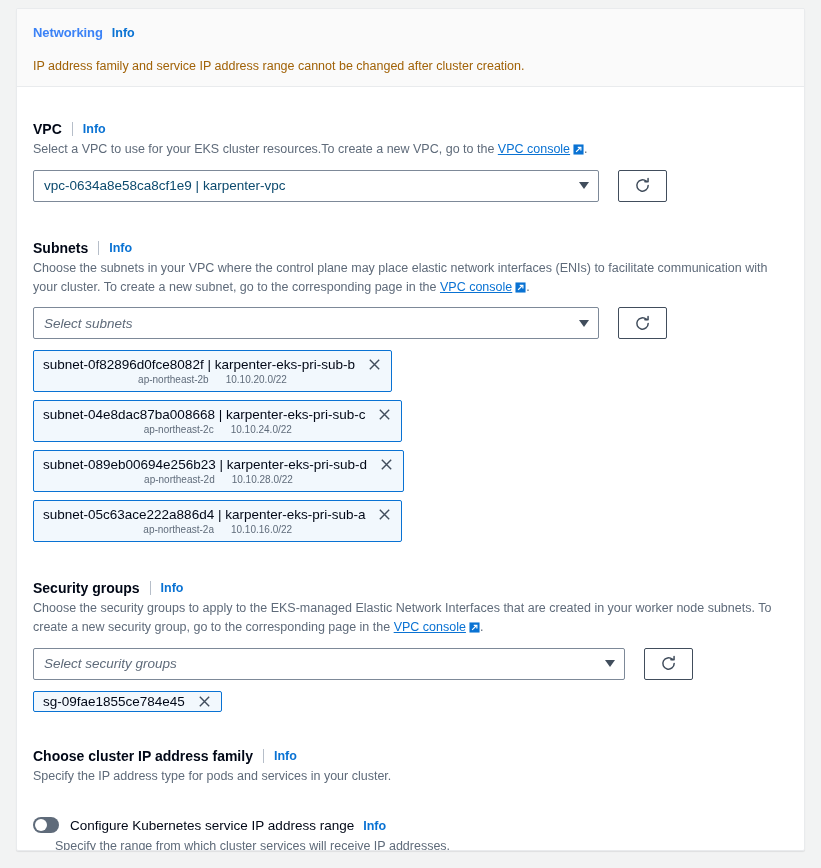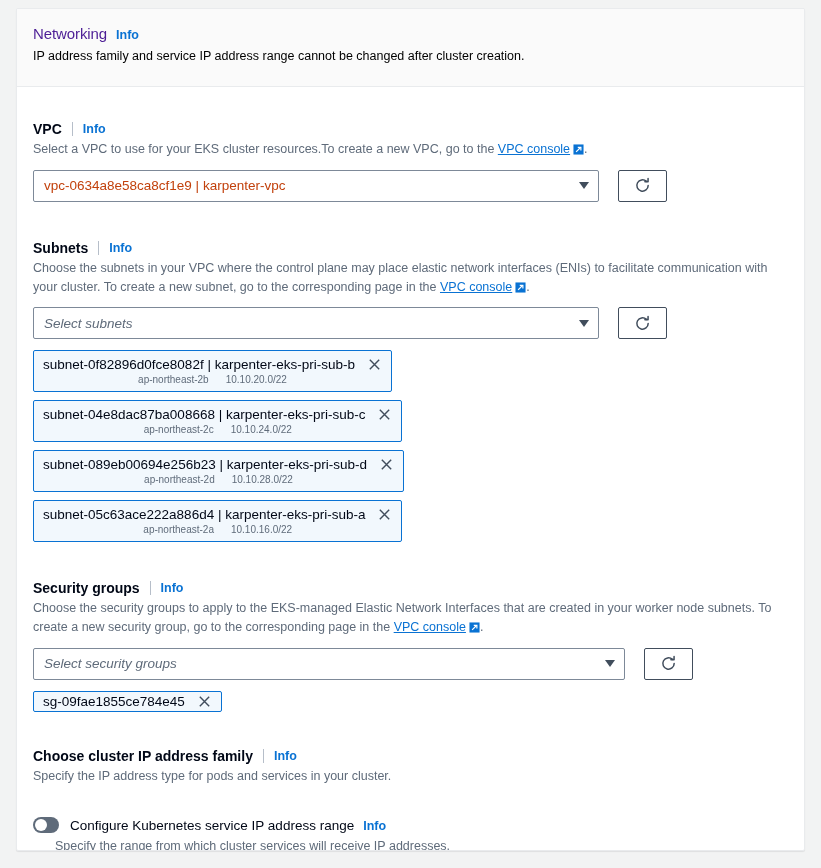--- a/index.html
+++ b/index.html
@@ -21,29 +21,29 @@
     overflow: hidden;
   }
   .card-header {
     background: #fafafa;
     border-bottom: 1px solid #e9ebed;
     padding: 16px 16px 14px 16px;
     height: 78px;
   }
   .hdr-row { display: flex; align-items: baseline; gap: 9px; }
   .hdr-title {
-    font-size: 15px; font-weight: normal; color: #4c1d95;
+    font-size: 13px; font-weight: bold; color: #3b82f6;
     letter-spacing: -0.1px;
   }
   .info-link {
     font-size: 12.5px; font-weight: bold; color: #0972d3;
     text-decoration: none; cursor: pointer;
   }
   .hdr-desc {
-    margin-top: 5px; font-size: 12.5px; color: #000000; line-height: 1.45;
+    margin-top: 17px; font-size: 12.5px; color: #a16207; line-height: 1.45;
   }
   .body { padding: 18px 16px 0 16px; }
 
   .field { margin-bottom: 0; margin-top: 16px; }
   .label-row { display: flex; align-items: center; gap: 0; }
   .field-label {
     font-size: 14px; font-weight: bold; color: #000716;
   }
   .label-sep {
     width: 1px; height: 14px; background: #b6bec9;
@@ -64,21 +64,21 @@
   .select {
     height: 32px;
     border: 1px solid #7d8998;
     border-radius: 2px;
     background: #fff;
     display: flex; align-items: center;
     padding: 0 9px 0 10px;
     cursor: pointer;
   }
   .select .val {
-    font-size: 13.5px; color: #c2410c; flex: 1;
+    font-size: 13.5px; color: #0c4a6e; flex: 1;
     white-space: nowrap; overflow: hidden;
   }
   .select .ph {
     font-size: 13.5px; color: #5f6b7a; font-style: italic; flex: 1;
   }
   .caret {
     width: 0; height: 0; margin-left: 8px;
     border-left: 5.5px solid transparent;
     border-right: 5.5px solid transparent;
     border-top: 7px solid #414d5c;

